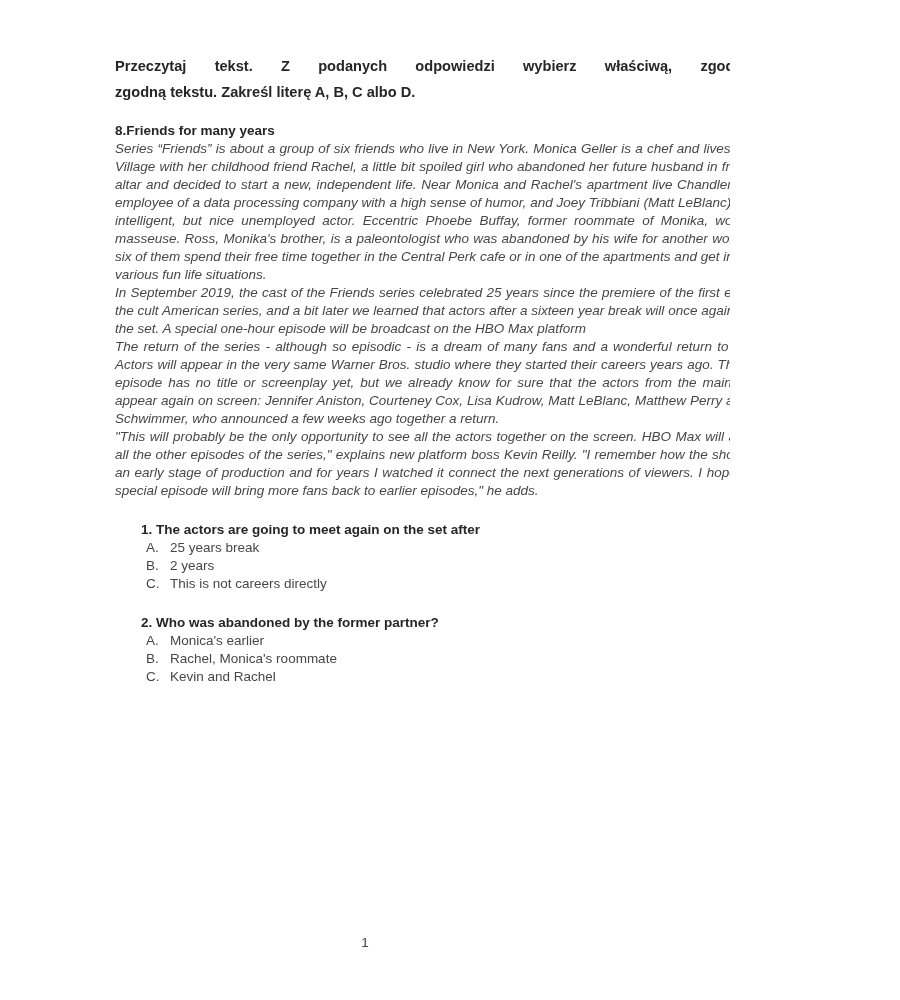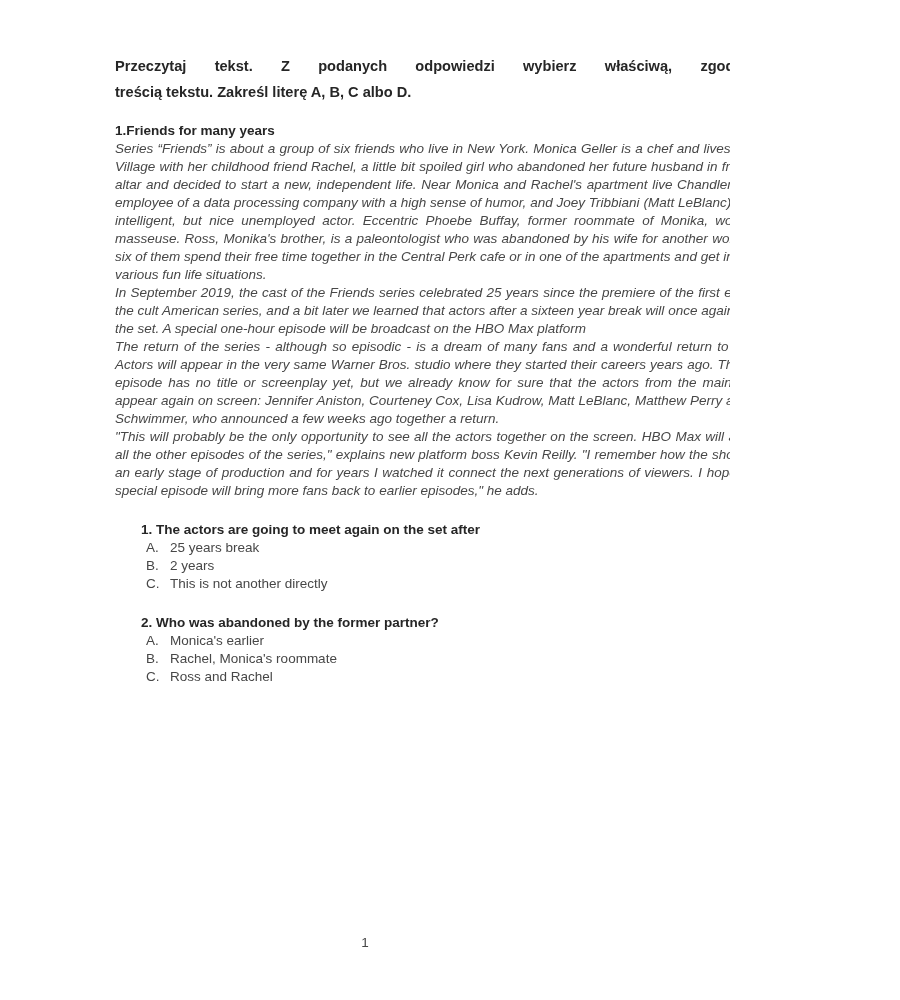--- a/index.html
+++ b/index.html
@@ -61,57 +61,57 @@
     color: #474747;
   }
 </style>
 </head>
 <body>
 
 <div class="page">
   <div class="content">
 
     <p class="instruction line-justify">Przeczytaj tekst. Z podanych odpowiedzi wybierz właściwą, zgodną z</p>
-    <p class="instruction">treścią tekstu. Zakreśl literę A, B, C albo D.</p>
+    <p class="instruction">zgodną tekstu. Zakreśl literę A, B, C albo D.</p>
 
-    <p class="heading">1.Friends for many years</p>
+    <p class="heading">8.Friends for many years</p>
 
     <p class="body-par">Series “Friends” is about a group of six friends who live in New York. Monica Geller is a chef and lives in Green Village with her childhood friend Rachel, a little bit spoiled girl who abandoned her future husband in front of the altar and decided to start a new, independent life. Near Monica and Rachel's apartment live Chandler Bing, an employee of a data processing company with a high sense of humor, and Joey Tribbiani (Matt LeBlanc), not very intelligent, but nice unemployed actor. Eccentric Phoebe Buffay, former roommate of Monika, works as a masseuse. Ross, Monika's brother, is a paleontologist who was abandoned by his wife for another woman. The six of them spend their free time together in the Central Perk cafe or in one of the apartments and get involved in various fun life situations.</p>
     <p class="body-par">In September 2019, the cast of the Friends series celebrated 25 years since the premiere of the first episode of the cult American series, and a bit later we learned that actors after a sixteen year break will once again meet on the set. A special one-hour episode will be broadcast on the HBO Max platform</p>
     <p class="body-par">The return of the series - although so episodic - is a dream of many fans and a wonderful return to the past. Actors will appear in the very same Warner Bros. studio where they started their careers years ago. The special episode has no title or screenplay yet, but we already know for sure that the actors from the main cast will appear again on screen: Jennifer Aniston, Courteney Cox, Lisa Kudrow, Matt LeBlanc, Matthew Perry and David Schwimmer, who announced a few weeks ago together a return.</p>
     <p class="body-par">"This will probably be the only opportunity to see all the actors together on the screen. HBO Max will also have all the other episodes of the series," explains new platform boss Kevin Reilly. "I remember how the show was at an early stage of production and for years I watched it connect the next generations of viewers. I hope that the special episode will bring more fans back to earlier episodes," he adds.</p>
 
     <div class="question">
       <p class="q-title">1. The actors are going to meet again on the set after</p>
       <div class="option">
         <span class="opt-letter">A.</span>
         <span class="opt-text">25 years break</span>
       </div>
       <div class="option">
         <span class="opt-letter">B.</span>
         <span class="opt-text">2 years</span>
       </div>
       <div class="option">
         <span class="opt-letter">C.</span>
-        <span class="opt-text">This is not another directly</span>
+        <span class="opt-text">This is not careers directly</span>
       </div>
     </div>
 
     <div class="question">
       <p class="q-title">2. Who was abandoned by the former partner?</p>
       <div class="option">
         <span class="opt-letter">A.</span>
         <span class="opt-text">Monica's earlier</span>
       </div>
       <div class="option">
         <span class="opt-letter">B.</span>
         <span class="opt-text">Rachel, Monica's roommate</span>
       </div>
       <div class="option">
         <span class="opt-letter">C.</span>
-        <span class="opt-text">Ross and Rachel</span>
+        <span class="opt-text">Kevin and Rachel</span>
       </div>
     </div>
 
   </div>
 
   <div class="page-number">1</div>
 </div>
 
 </body></html>

